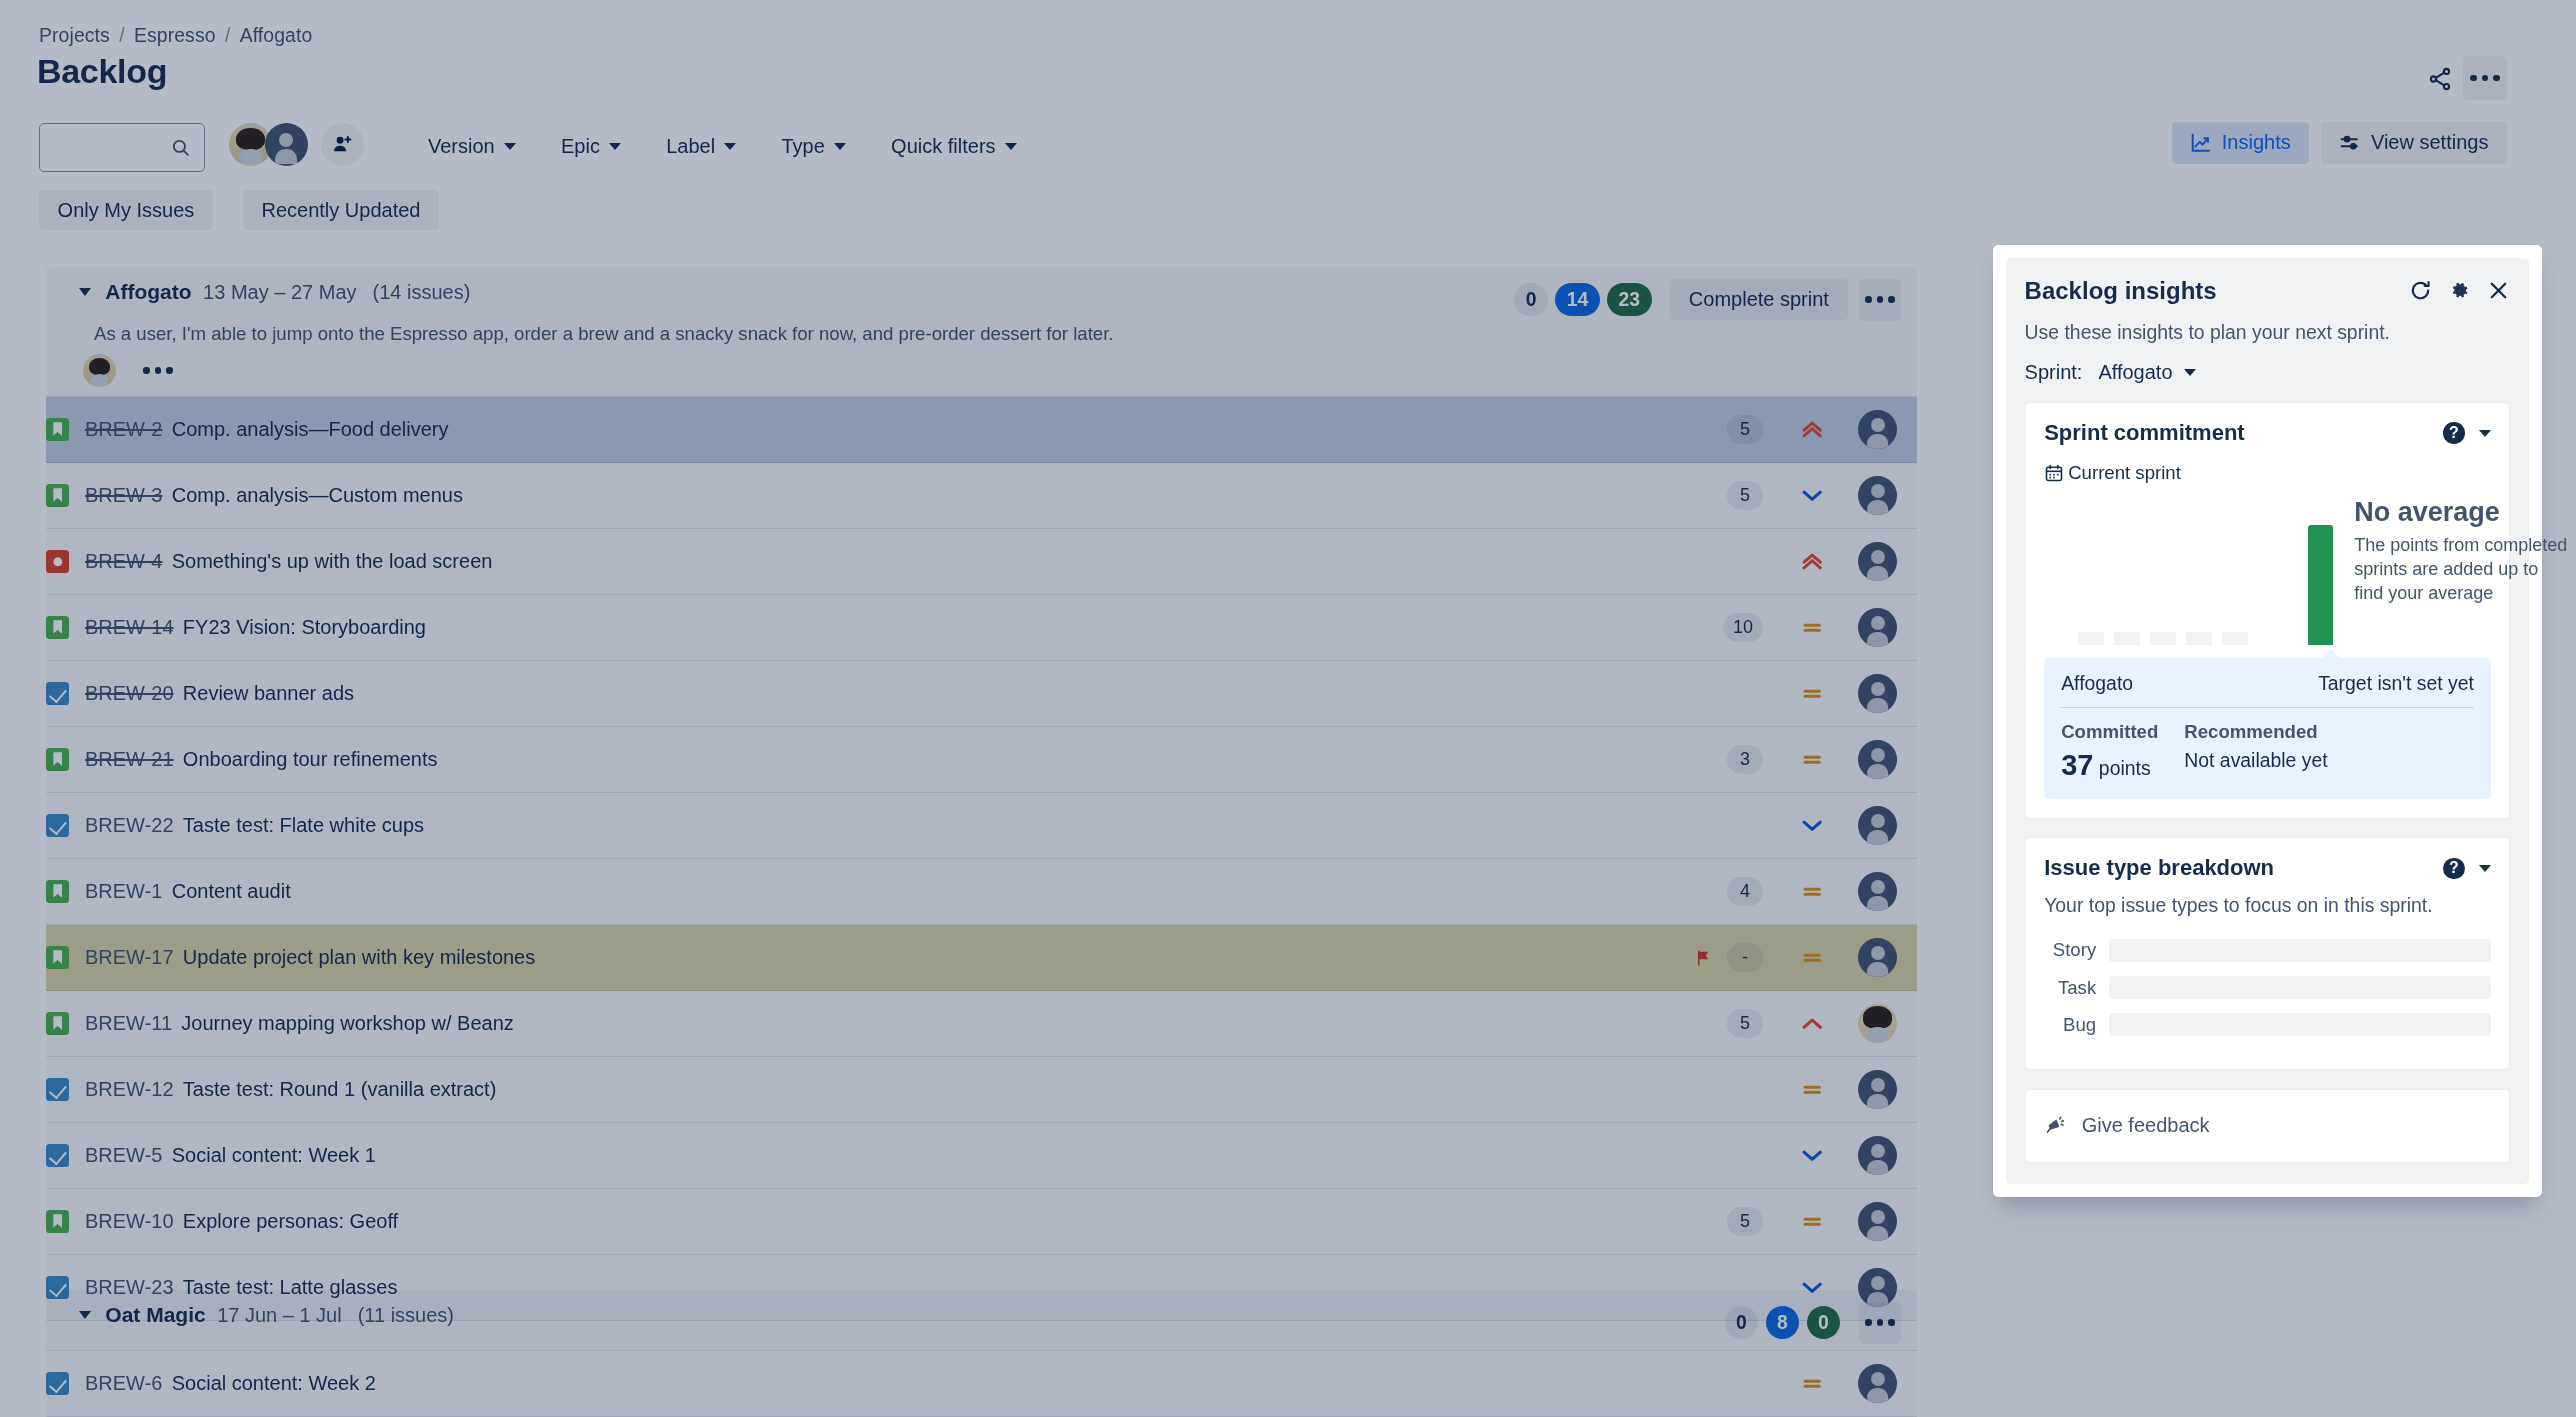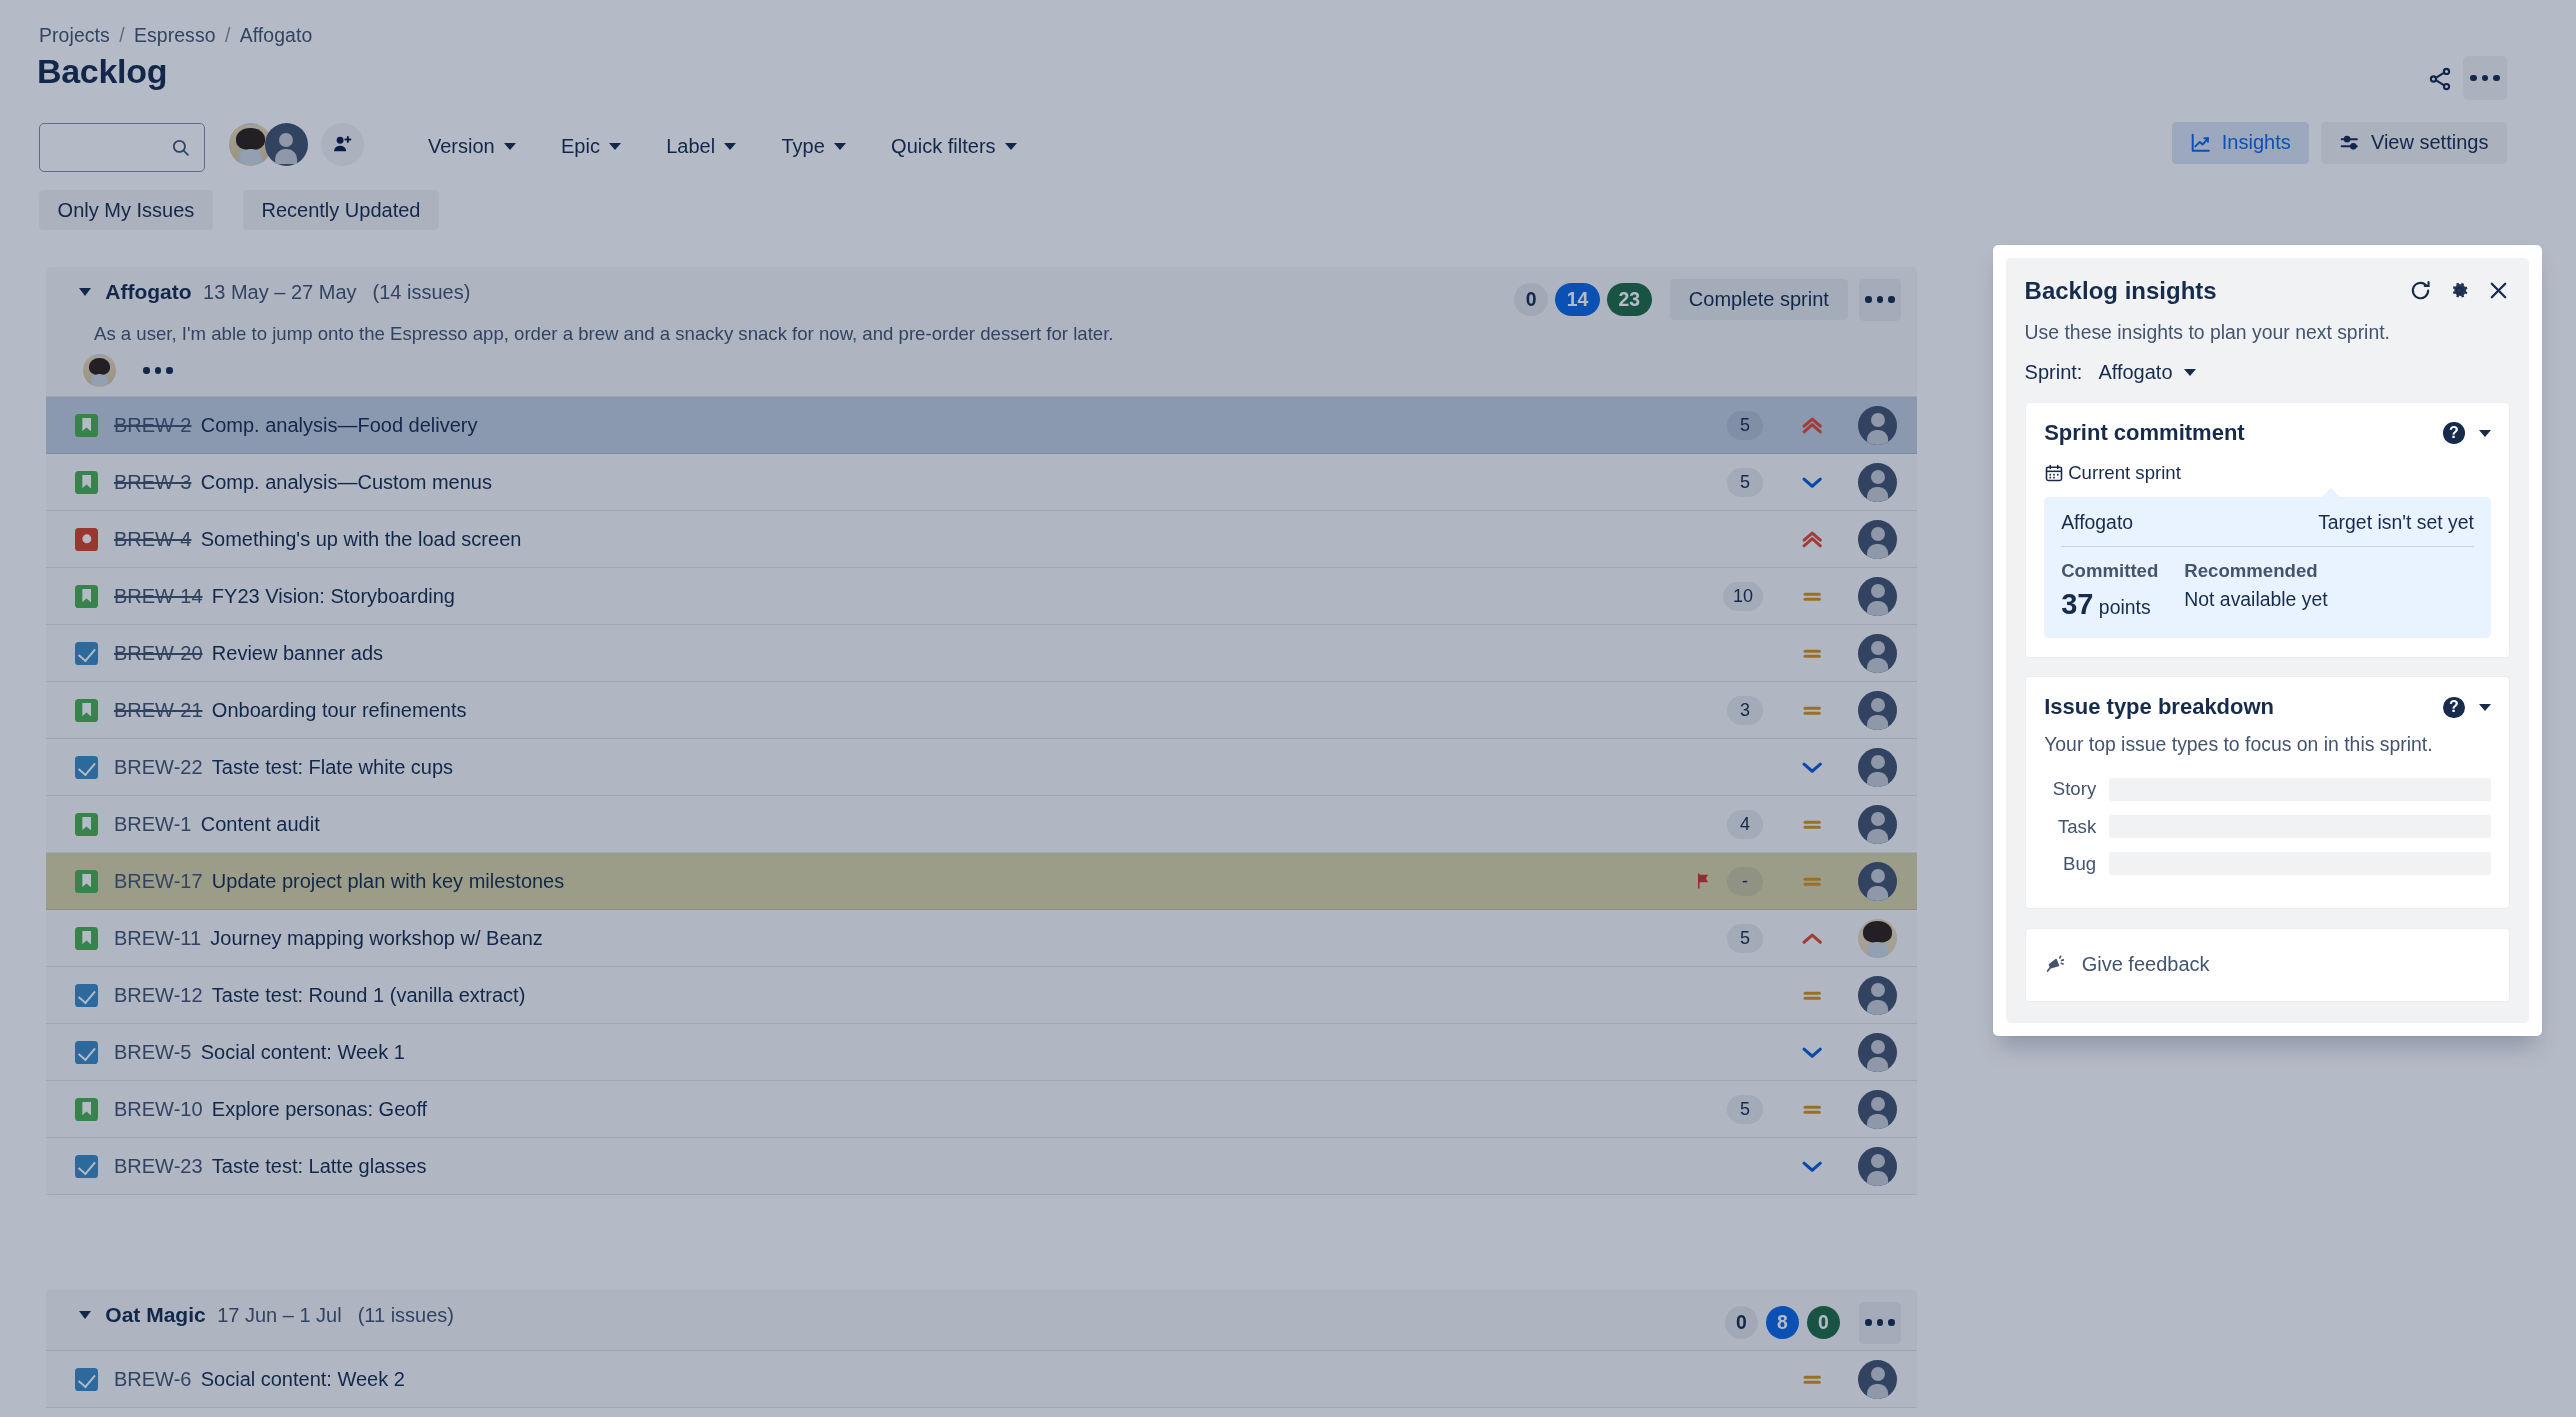--- a/index.html
+++ b/index.html
@@ -174,25 +174,25 @@
   .sprint-more {
     width:42px; height:42px; border-radius:5px; margin-left:11.5px;
     background:rgba(9,30,66,0.06);
     display:flex; align-items:center; justify-content:center; gap:5px;
   }
   .sprint-more i { width:6.5px; height:6.5px; border-radius:50%; background:#172b4d; display:block; }
 
   
   .issue-list { border-top:0.7px solid rgba(9,30,66,0.10); }
   .issue-row {
-    position:relative; height:57px;
+    position:relative; height:66px;
     display:flex; align-items:center;
     border-bottom:0.7px solid rgba(9,30,66,0.10);
     background:rgba(255,255,255,0.35);
-    padding-left:29px; padding-right:20px;
+    padding-right:20px;
   }
   .issue-row.selected { background:#c2cede; }
   .issue-row.flagged  { background:#dcd5a8; }
 
   .type-icon { width:23px; height:23px; border-radius:3.6px; flex:0 0 auto; position:relative; }
   .type-icon.story { background:#4caf50; }
   .type-icon.story::after{
     content:""; position:absolute; left:50%; top:4.3px; transform:translateX(-50%);
     width:9.3px; height:13.6px; background:#fff;
     clip-path:polygon(0 0,100% 0,100% 100%,50% 72%,0 100%);
@@ -788,20 +788,34 @@
             <rect x="6.5" y="13" width="2" height="2" fill="#172b4d" stroke="none"></rect>
             <rect x="11" y="13" width="2" height="2" fill="#172b4d" stroke="none"></rect>
             <rect x="15.5" y="13" width="2" height="2" fill="#172b4d" stroke="none"></rect>
             <rect x="6.5" y="16.5" width="2" height="2" fill="#172b4d" stroke="none"></rect>
             <rect x="11" y="16.5" width="2" height="2" fill="#172b4d" stroke="none"></rect>
           </svg>
         </span>
         <span>Current sprint</span>
       </div>
 
+      <div class="commit-chart">
+        <div class="ghost-bars">
+          <div class="ghost-bar"></div>
+          <div class="ghost-bar"></div>
+          <div class="ghost-bar"></div>
+          <div class="ghost-bar"></div>
+          <div class="ghost-bar"></div>
+        </div>
+        <div class="green-bar"></div>
+        <div class="noavg">
+          <div class="noavg-title">No average</div>
+          <div class="noavg-text">The points from completed sprints are added up to find your average</div>
+        </div>
+      </div>
 
       <div class="commit-box">
         <div class="commit-row1">
           <span>Affogato</span>
           <span>Target isn't set yet</span>
         </div>
         <div class="commit-divider"></div>
         <div class="commit-cols">
           <div class="commit-col">
             <div class="commit-label">Committed</div>

